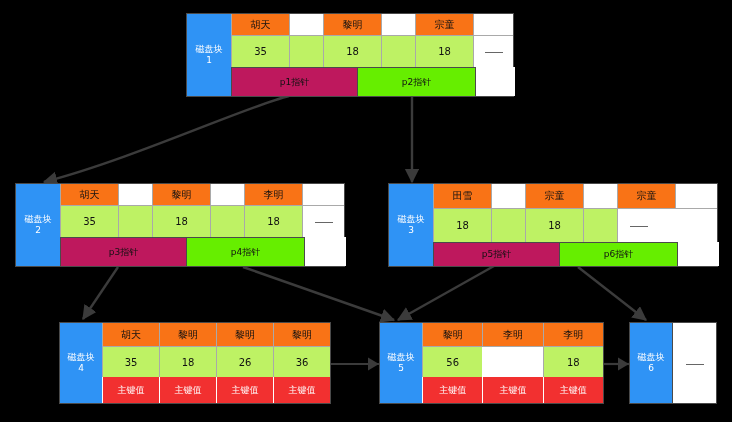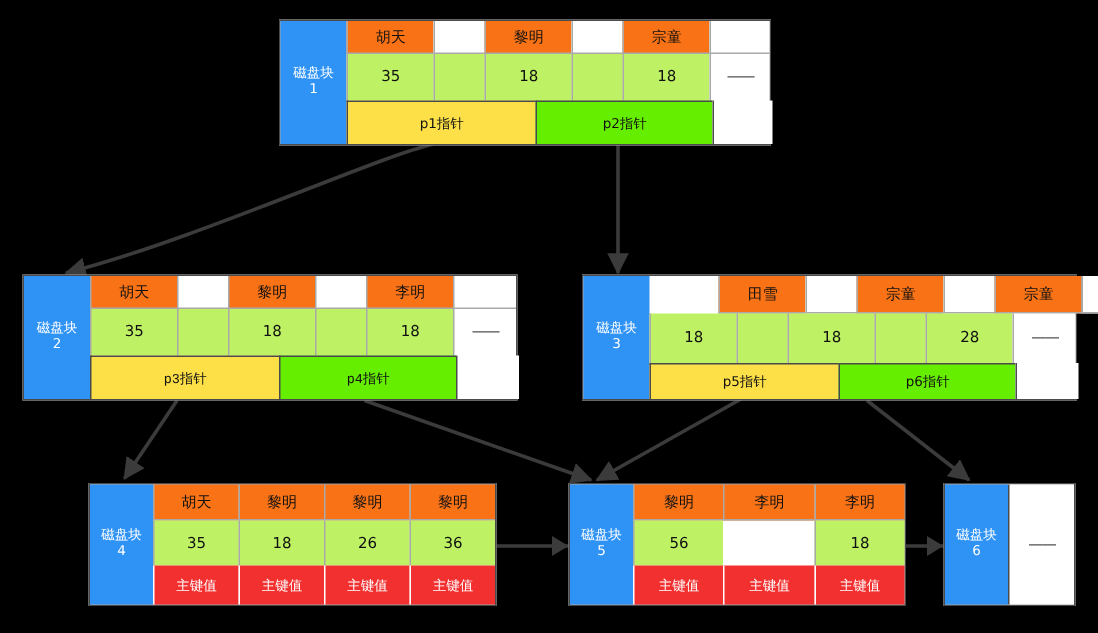--- a/index.html
+++ b/index.html
@@ -15,21 +15,21 @@
   .cell{box-sizing:border-box;border-left:1px solid #a9a9a9;border-bottom:1px solid #a9a9a9;
         display:flex;align-items:center;justify-content:center;font-size:10px;color:#111;
         overflow:hidden;white-space:nowrap;}
   .cell.k{background:#f97316;}
   .cell.v{background:#bef264;border-bottom:none;}
   .cell.blank{background:#fff;}
   .cell.dots{background:#fff;border-bottom:none;color:#333;letter-spacing:-1px;font-size:10px;}
   .prow{display:flex;flex:0 0 auto;}
   .ptr{box-sizing:border-box;border-left:1px solid #4a4a4a;border-top:1px solid #4a4a4a;
        display:flex;align-items:center;justify-content:center;font-size:9px;color:#111;}
-  .ptr.g1{background:#fde047;}
+  .ptr.g1{background:#be185d;}
   .ptr.g2{background:#66ee00;}
   .pk{box-sizing:border-box;border-left:1px solid #fff;background:#f23030;color:#fff;
       display:flex;align-items:center;justify-content:center;font-size:9px;}
   svg.links{position:absolute;left:0;top:0;width:732px;height:422px;pointer-events:none;}
 </style>
 </head>
 <body>
 
 <div id="stage">
 
@@ -111,48 +111,47 @@
         <div class="cell blank" style="width:42px;"></div>
       </div>
       <div class="row" style="height:31px;">
         <div class="cell v" style="width:58px;">35</div>
         <div class="cell v" style="width:34px;border-left:1px solid #a9a9a9;"></div>
         <div class="cell v" style="width:58px;">18</div>
         <div class="cell v" style="width:34px;"></div>
         <div class="cell v" style="width:58px;">18</div>
         <div class="cell dots" style="width:42px;">——</div>
       </div>
-      <div class="prow" style="height:29px;font-family:Liberation Mono, monospace;">
+      <div class="prow" style="height:29px;">
         <div class="ptr g1" style="width:126px;">p3指针</div>
         <div class="ptr g2" style="width:118px;">p4指针</div>
         <div class="ptr" style="width:42px;background:#fff;border-top:none;"></div>
       </div>
     </div>
   </div>
 
   <div class="node" style="left:388px;top:183px;width:330px;height:84px;">
     <div class="blk" style="width:44px;">
       <span>磁盘块</span>
       <span>3</span>
     </div>
     <div class="cols">
       <div class="row" style="height:22px;">
-        <div class="cell k" style="width:58px;margin-left:46px;">田雪</div>
+        <div class="cell k" style="width:58px;">田雪</div>
         <div class="cell blank" style="width:34px;"></div>
         <div class="cell k" style="width:58px;">宗童</div>
         <div class="cell blank" style="width:34px;"></div>
         <div class="cell k" style="width:58px;">宗童</div>
         <div class="cell blank" style="width:42px;"></div>
       </div>
       <div class="row" style="height:31px;">
         <div class="cell v" style="width:58px;">18</div>
         <div class="cell v" style="width:34px;border-left:1px solid #a9a9a9;"></div>
         <div class="cell v" style="width:58px;">18</div>
         <div class="cell v" style="width:34px;"></div>
-        <div class="cell v" style="width:58px;">28</div>
         <div class="cell dots" style="width:42px;">——</div>
       </div>
       <div class="prow" style="height:24px;">
         <div class="ptr g1" style="width:126px;">p5指针</div>
         <div class="ptr g2" style="width:118px;">p6指针</div>
         <div class="ptr" style="width:42px;background:#fff;border-top:none;"></div>
       </div>
     </div>
   </div>
 

